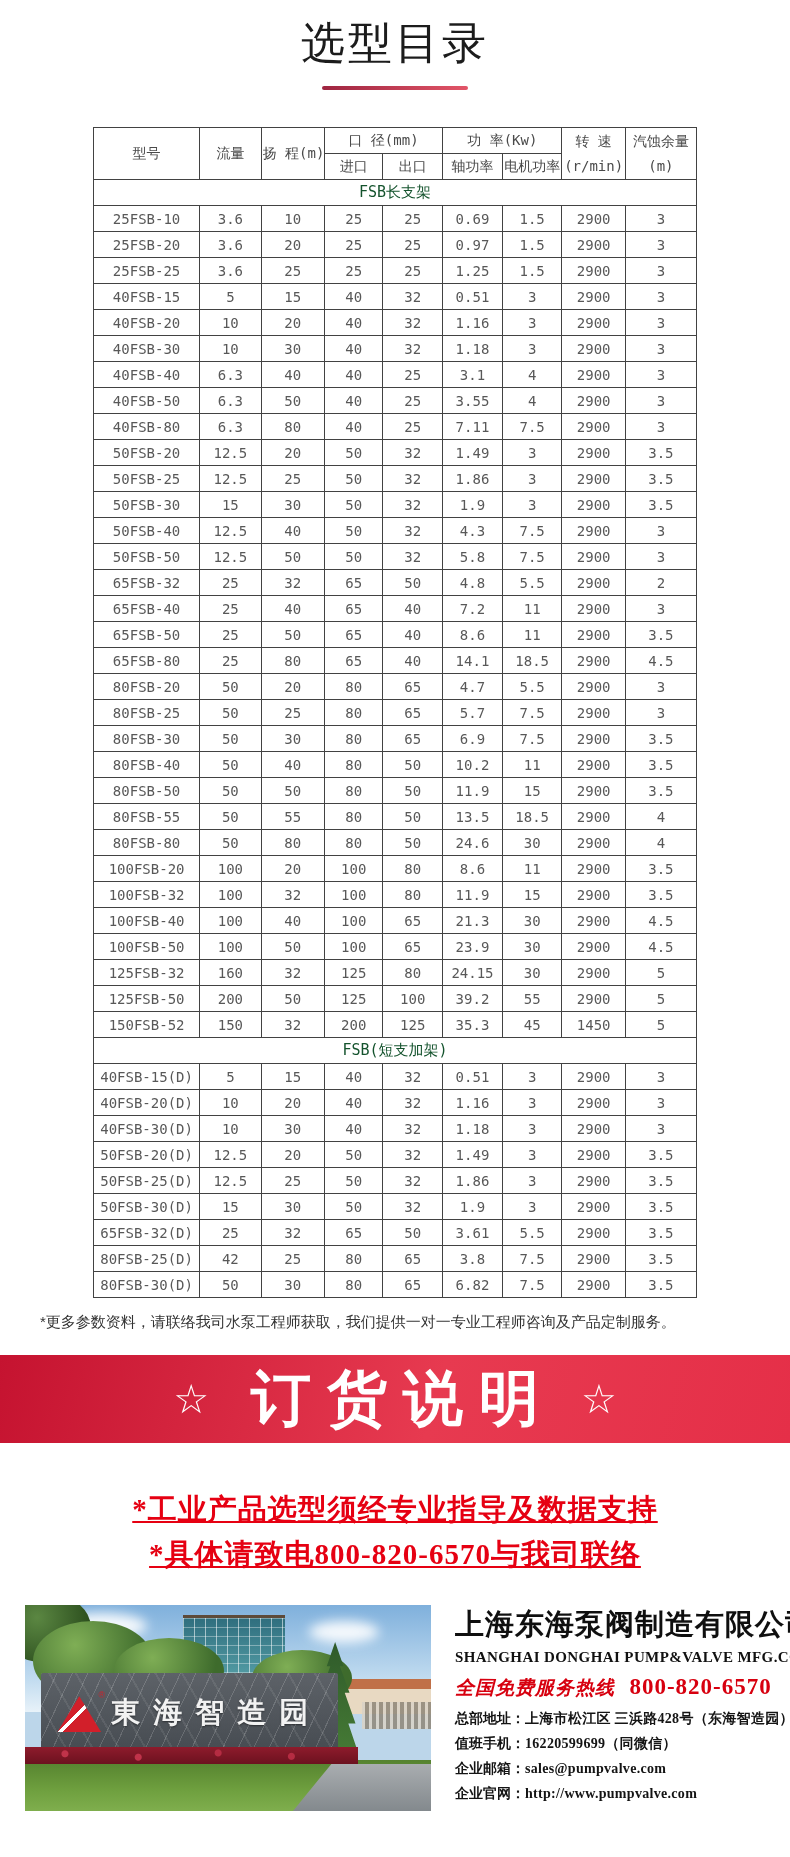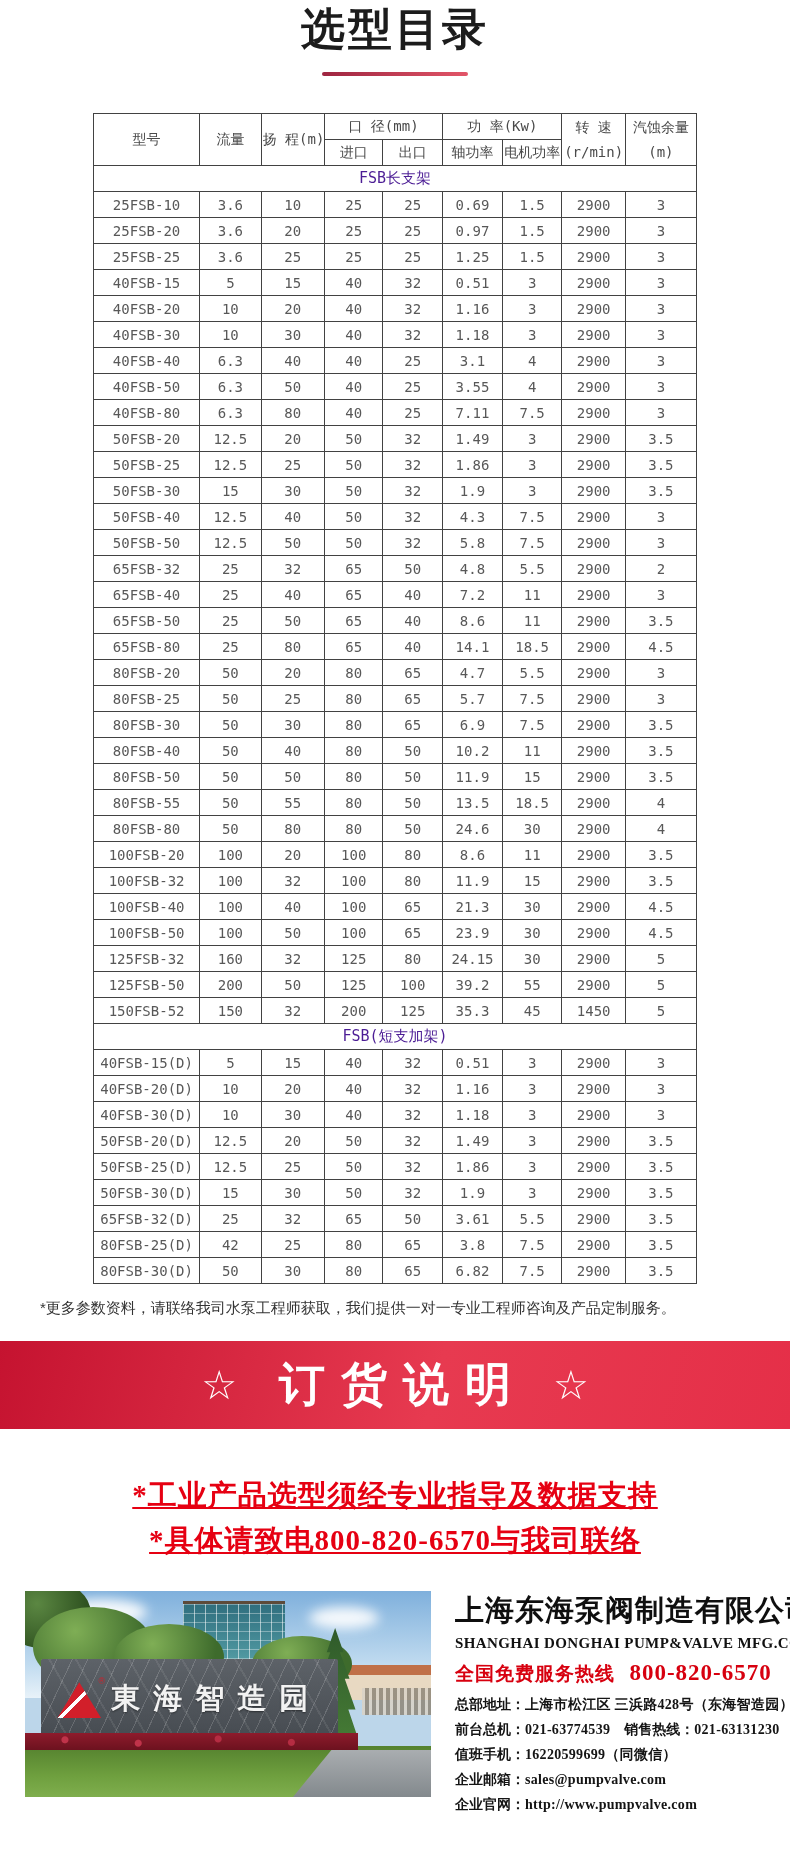--- a/index.html
+++ b/index.html
@@ -3,51 +3,51 @@
 <meta charset="utf-8">
 <style>
   html,body{margin:0;padding:0;}
   body{
     width:790px;min-height:1857px;background:#fff;
     font-family:"Liberation Sans",sans-serif;
     -webkit-font-smoothing:antialiased;overflow-x:hidden;
   }
   
   .page-title{
-    text-align:center;
-    font-size:44px;font-weight:700;letter-spacing:3px;color:#1c1c1c;
+    padding-top:14px;text-align:center;
+    font-size:44px;font-weight:400;letter-spacing:3px;color:#1c1c1c;
   }
   .title-underline{
     width:146px;height:4px;margin:13px auto 0;border-radius:2px;
     background:linear-gradient(90deg,#9e2540,#e25568);
   }
   
   table.spec{
     margin:37px auto 0;width:604px;border-collapse:collapse;table-layout:fixed;
   }
   table.spec td{
     border:1px solid #424242;height:25px;padding:0 1px;
     text-align:center;vertical-align:middle;
     font-size:14px;color:#585858;
     font-family:"DejaVu Sans Mono","DejaVu Sans",sans-serif;
     white-space:nowrap;overflow:hidden;
   }
   table.spec td.hdr{font-size:14px;color:#4a4a4a;}
   table.spec td.two-line div{line-height:25px;}
-  table.spec tr.section-row td{font-size:15px;color:#4c1d95;}
+  table.spec tr.section-row td{font-size:15px;color:#14532d;}
   
   .footnote{margin:15px 0 0 40px;font-size:15px;color:#333;}
   
   .order-banner{
     margin-top:23px;height:88px;
     background:linear-gradient(105deg,#c51330 0%,#e73a50 55%,#e52f48 100%);
     display:flex;align-items:center;justify-content:center;gap:26px;color:#fff;
   }
   .banner-star{font-size:40px;line-height:1;font-weight:400;}
-  .banner-title{font-size:46px;font-weight:900;letter-spacing:16px;text-indent:16px;}
+  .banner-title{font-size:60px;font-weight:900;letter-spacing:16px;text-indent:16px;}
   
   .order-notes{
     margin-top:44px;text-align:center;color:#e60012;
     font-family:"Liberation Serif",serif;font-weight:900;
     font-size:29px;line-height:45px;letter-spacing:1px;text-decoration:underline;
   }
   
   .bottom{display:flex;margin:28px 26px 0 25px;gap:24px;}
   
   .photo{position:relative;width:406px;height:206px;overflow:hidden;background:#bcd6ea;flex:none;}
@@ -117,21 +117,21 @@
          background:linear-gradient(180deg,#55822f,#6fa03f 60%,#7fae4d);}
   .driveway{position:absolute;right:0;bottom:0;width:34%;height:23%;
             background:linear-gradient(180deg,#a9adb0,#83898d);
             clip-path:polygon(28% 0,100% 0,100% 100%,0 100%);}
   
   .company{flex:1;min-width:0;padding-top:0;}
   .company-name-cn{font-size:29px;font-weight:900;color:#0f0f0f;letter-spacing:1px;white-space:nowrap;}
   .company-name-en{margin-top:4px;font-family:"Liberation Serif",serif;font-weight:700;
                    font-size:15px;color:#111;letter-spacing:.4px;white-space:nowrap;}
   .hotline{margin-top:8px;color:#d7000f;font-weight:900;white-space:nowrap;}
-  .hotline .hl-label{font-size:19px;letter-spacing:1px;}
+  .hotline .hl-label{font-size:19px;letter-spacing:1px;font-style:italic;}
   .hotline .hl-number{font-family:"Liberation Serif",serif;font-size:23px;margin-left:10px;letter-spacing:1px;}
   .contacts{margin-top:5px;}
   .contact-line{font-size:14px;line-height:24px;color:#141414;font-weight:700;white-space:nowrap;}
   .contact-line .c-label{letter-spacing:0;}
   .contact-line .c-value{font-family:"Liberation Serif",serif;letter-spacing:.3px;}
   .contact-line .pair + .pair{margin-left:14px;}
 </style>
 </head>
 <body>
 
@@ -675,20 +675,19 @@
 
   <div class="company">
     <div class="company-name-cn">上海东海泵阀制造有限公司</div>
     <div class="company-name-en">SHANGHAI DONGHAI PUMP&amp;VALVE MFG.CO.,LTD.</div>
     <div class="hotline">
       <span class="hl-label">全国免费服务热线</span>
       <span class="hl-number">800-820-6570</span>
     </div>
     <div class="contacts">
         <div class="contact-line"><span class="pair"><span class="c-label">总部地址：</span><span class="c-value">上海市松江区 三浜路428号（东海智造园）</span></span></div>
-        <div class="contact-line"><span class="pair"><span class="c-label">前台总机：</span><span class="c-value">021-63774539</span></span><span class="pair"><span class="c-label">销售热线：</span><span class="c-value">021-63131230</span></span></div>
         <div class="contact-line"><span class="pair"><span class="c-label">值班手机：</span><span class="c-value">16220599699（同微信）</span></span></div>
         <div class="contact-line"><span class="pair"><span class="c-label">企业邮箱：</span><span class="c-value">sales@pumpvalve.com</span></span></div>
         <div class="contact-line"><span class="pair"><span class="c-label">企业官网：</span><span class="c-value">http://www.pumpvalve.com</span></span></div>
       </div>
   </div>
 
 </div>
 
 </body></html>

